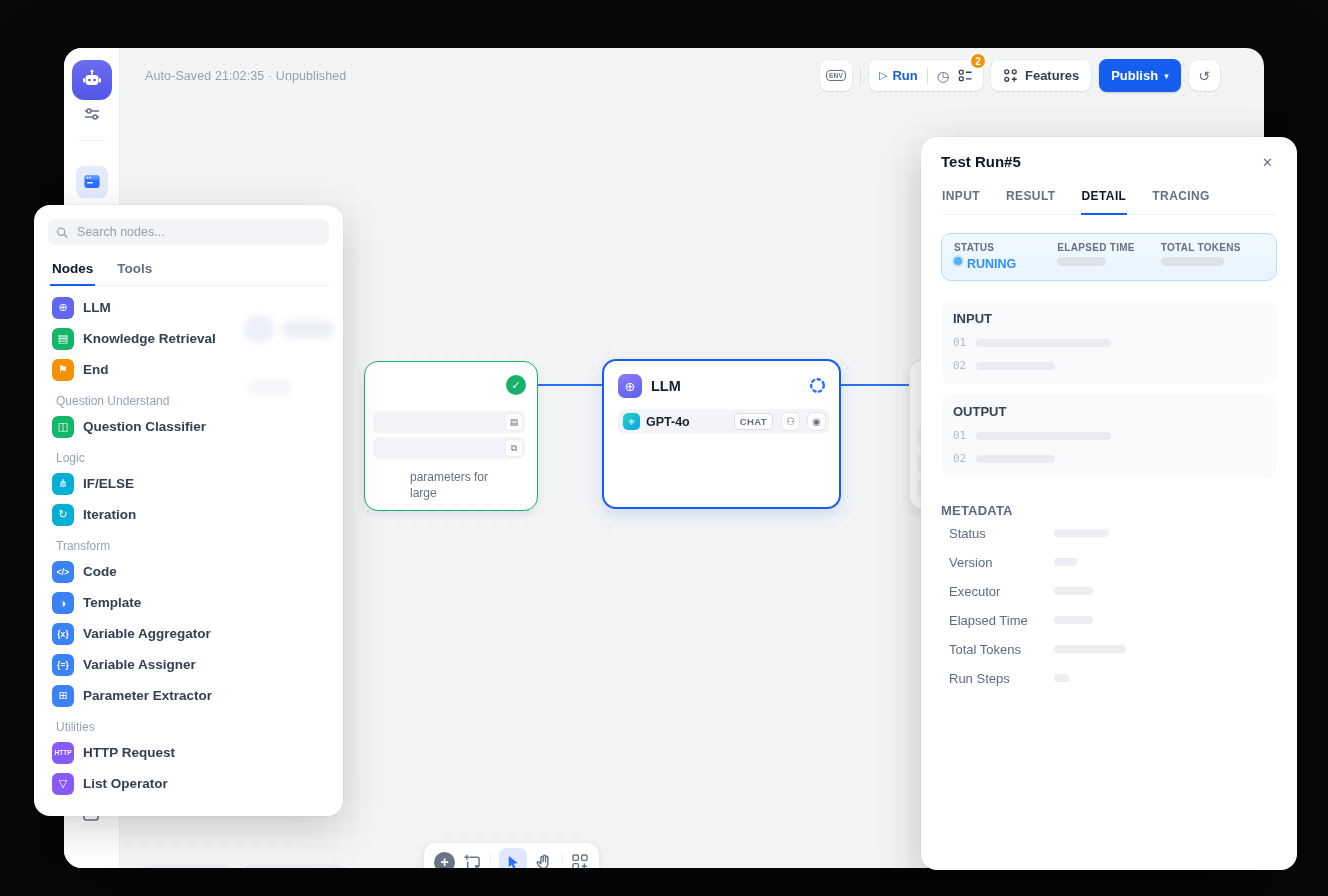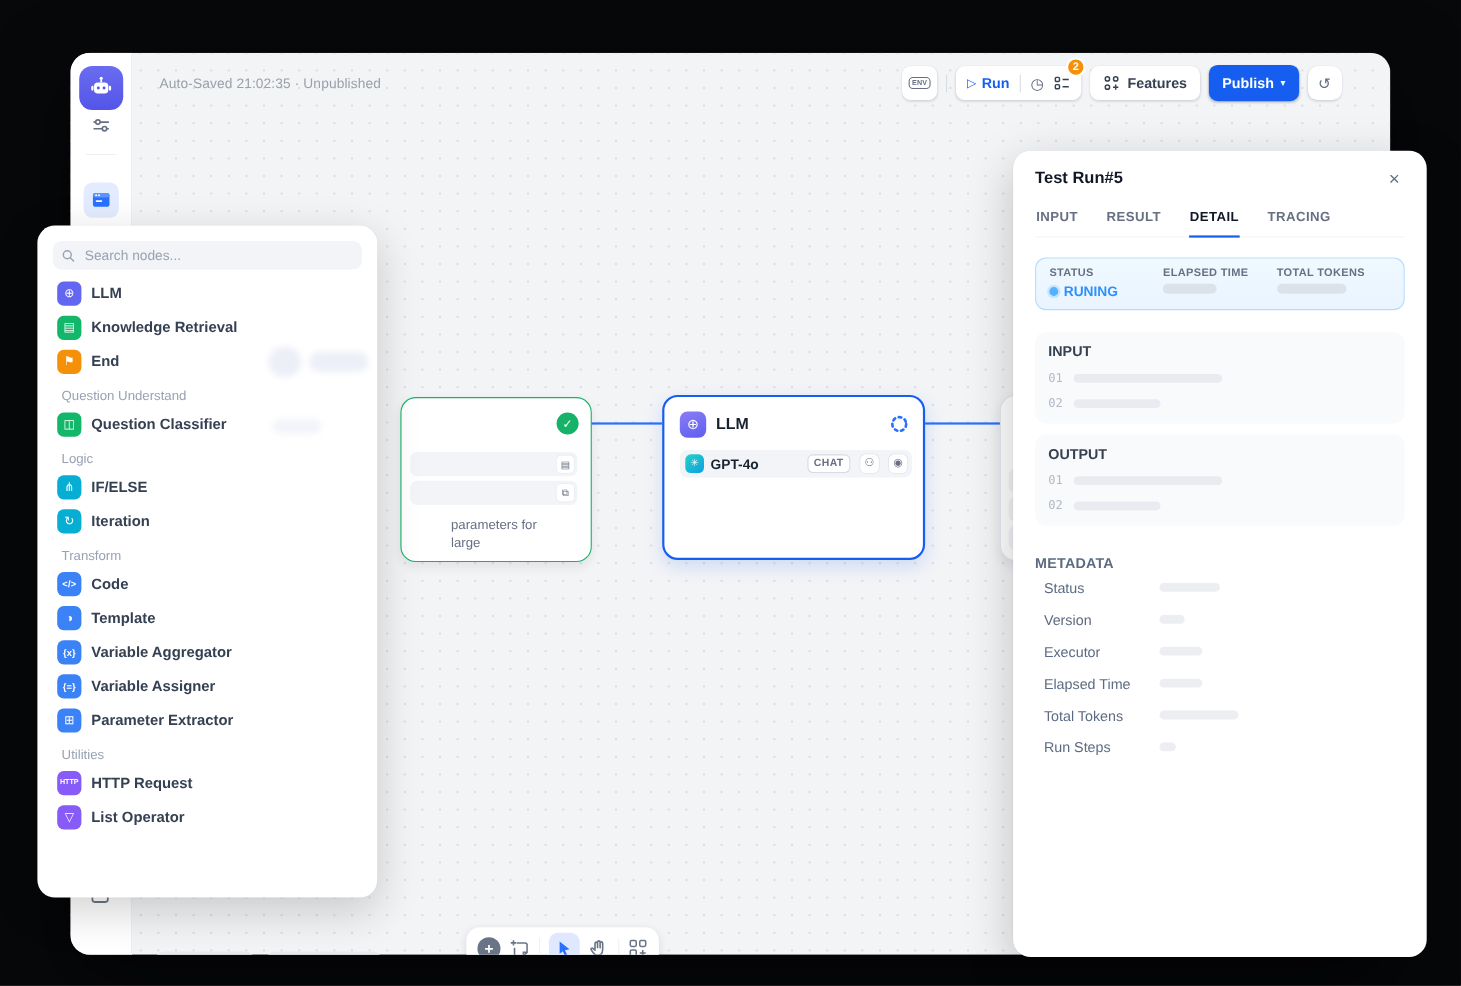--- a/index.html
+++ b/index.html
@@ -120,21 +120,21 @@
   .tp-head{display:flex;justify-content:space-between;}
   .tp-title{font-size:15px;font-weight:700;color:#101828;}
   .tp-close{color:#676f83;font-size:13px;cursor:pointer;padding:2px 4px;}
   .tp-tabs{display:flex;gap:24px;margin-top:17px;border-bottom:1px solid #f2f4f7;}
   .tp-tab{font-size:12px;font-weight:700;letter-spacing:.4px;color:#676f83;padding:0 1px 10px;cursor:pointer;}
   .tp-tab.active{color:#101828;border-bottom:2px solid #155eef;margin-bottom:-1px;}
   .status-card{margin-top:18px;height:48px;border:1px solid #b2ddff;border-radius:10px;
     background:linear-gradient(180deg,#f0f9ff,#e9f4ff);display:flex;padding:8px 12px;}
   .sc-col{width:107px;}
   .sc-label{font-size:10px;font-weight:700;color:#676f83;letter-spacing:.3px;}
-  .sc-value{margin-top:4px;display:flex;align-items:center;gap:5px;}
+  .sc-value{margin-top:4px;display:flex;gap:5px;}
   .run-dot{width:8px;height:8px;border-radius:50%;background:#53b1fd;box-shadow:0 0 0 2px rgba(83,177,253,.25);}
   .run-text{font-size:12.5px;font-weight:700;color:#2e90fa;}
   .ph{background:#d5dbe3;border-radius:5px;height:9px;opacity:.75;}
   .io-card{margin-top:20px;background:#f9fafb;border-radius:10px;padding:10px 12px 12px;}
   .io-card.output{margin-top:10px;}
   .io-title{font-size:13px;font-weight:700;color:#354052;}
   .io-row{display:flex;align-items:center;gap:10px;margin-top:10px;}
   .io-num{font-family:"DejaVu Sans Mono",monospace;font-size:11px;color:#b2bac6;}
   .io-bar{height:8px;border-radius:4px;background:#e9ebf0;}
   .md-title{margin-top:26px;font-size:13px;font-weight:600;color:#5d6b82;letter-spacing:.2px;}
@@ -331,20 +331,24 @@
     <div class="np-blob" style="left:214px;top:176px;width:44px;height:13px;opacity:.7;"></div>
 
     <div class="search-box">
       <svg width="13" height="13" viewBox="0 0 14 14">
         <circle cx="6" cy="6" r="4.2" fill="none" stroke="#98a2b3" stroke-width="1.5"></circle>
         <line x1="9.2" y1="9.2" x2="12.6" y2="12.6" stroke="#98a2b3" stroke-width="1.5" stroke-linecap="round"></line>
       </svg>
       <input type="text" placeholder="Search nodes..." style="">
     </div>
 
+    <div class="np-tabs">
+      <div class="np-tab active">Nodes</div>
+      <div class="np-tab">Tools</div>
+    </div>
 
     <div class="np-list">
       <div class="np-item">
         <span class="nicon" style="background:#6366f1">⊕</span>
         <span class="np-label">LLM</span>
       </div>
       <div class="np-item">
         <span class="nicon" style="background:#12b76a">▤</span>
         <span class="np-label">Knowledge Retrieval</span>
       </div>

